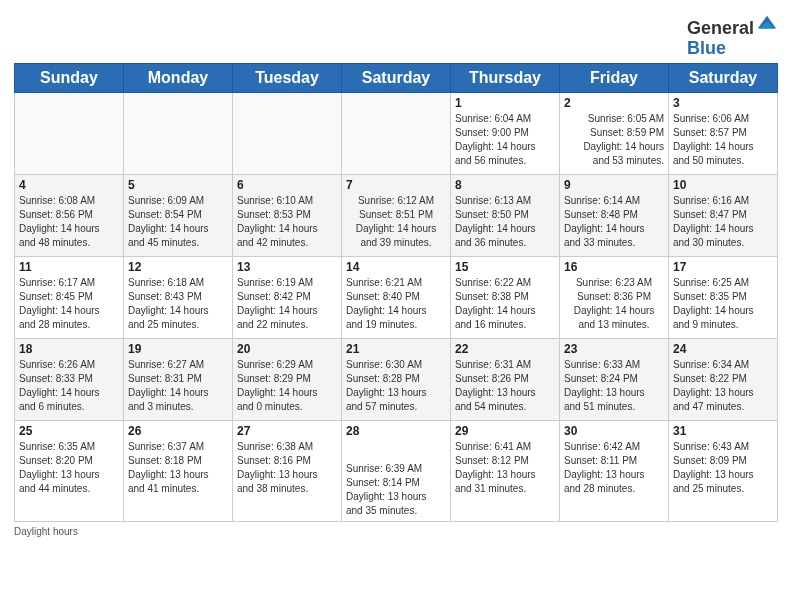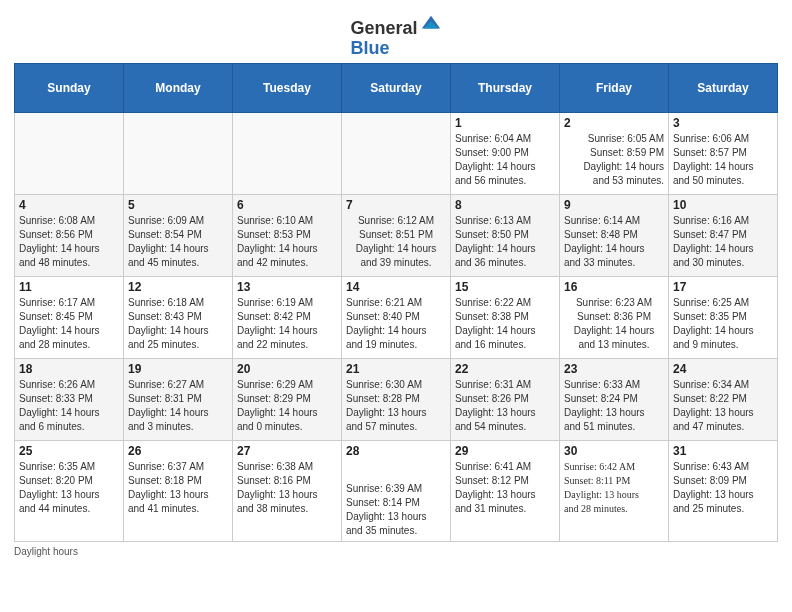--- a/index.html
+++ b/index.html
@@ -11,21 +11,21 @@
       overflow: hidden;
     }
     .page {
       width: 792px;
       height: 612px;
       padding: 10px 14px 8px 14px;
     }
     .header-row {
       display: flex;
       align-items: flex-start;
-      justify-content: center;
+      justify-content: flex-end;
       margin-bottom: 4px;
     }
     .logo {
       display: flex;
       align-items: center;
       margin-top: 4px;
     }
     .logo-text {
       font-size: 18px;
       font-weight: bold;
@@ -55,23 +55,23 @@
     }
     .calendar {
       width: 100%;
       border-collapse: collapse;
       table-layout: fixed;
       margin-top: 4px;
     }
     .calendar th {
       background: #2a6db5;
       color: #fff;
-      font-size: 12px;
+      font-size: 16px;
       font-weight: bold;
-      padding: 17px 4px;
+      padding: 5px 4px;
       text-align: center;
       border: 1px solid #1a5a9a;
     }
     .calendar td {
       border: 1px solid #ccc;
       vertical-align: top;
       padding: 3px 4px;
       font-size: 9.5px;
       color: #333;
       height: 82px;
@@ -342,21 +342,21 @@
           </td>
           <td>
             <span class="day-number">29</span>
             <div class="day-info" style="white-space: pre-line;">Sunrise: 6:41 AM
 Sunset: 8:12 PM
 Daylight: 13 hours
 and 31 minutes.</div>
           </td>
           <td>
             <span class="day-number">30</span>
-            <div class="day-info" style="white-space: pre-line; font-family: Liberation Serif, serif;">Sunrise: 6:42 AM
+            <div class="day-info" style="white-space: pre-line;">Sunrise: 6:42 AM
 Sunset: 8:11 PM
 Daylight: 13 hours
 and 28 minutes.</div>
           </td>
           <td>
             <span class="day-number">31</span>
             <div class="day-info" style="white-space: pre-line;">Sunrise: 6:43 AM
 Sunset: 8:09 PM
 Daylight: 13 hours
 and 25 minutes.</div>

